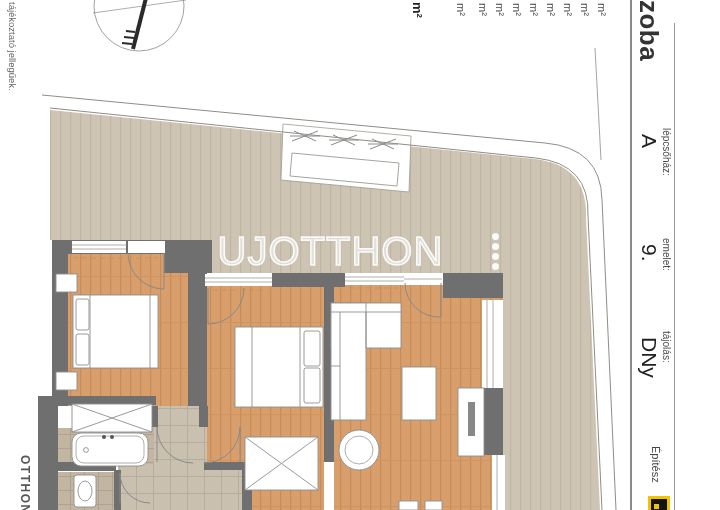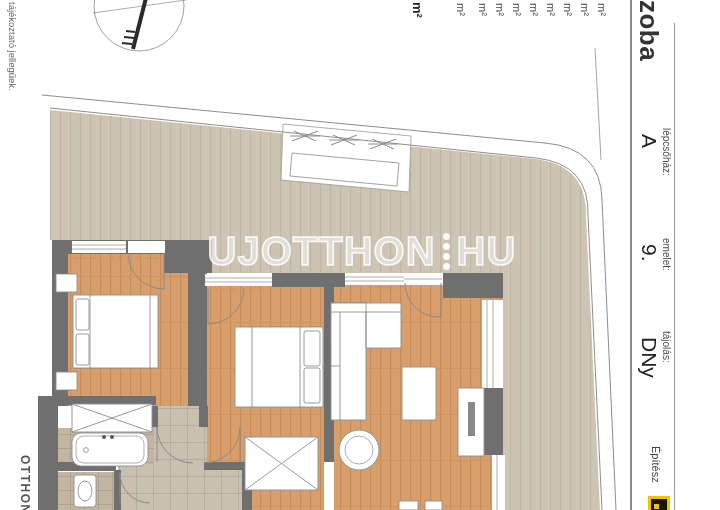--- a/index.html
+++ b/index.html
@@ -25,23 +25,23 @@
   #logo{position:absolute;left:496px;top:50px;width:22px;height:22px;background:#141414;
         border:3px solid var(--logo-yellow,#f2c400);box-sizing:border-box;}
   #logo i{position:absolute;left:5px;bottom:3px;width:5px;height:5px;background:var(--logo-yellow,#f2c400);}
   #disclaimer{position:absolute;left:2px;top:702px;font-size:9.5px;color:#666;white-space:nowrap;}
   #brandword{position:absolute;left:455px;top:688px;font-size:12px;font-weight:600;
              letter-spacing:1.5px;color:#555;white-space:nowrap;}
 
   
   #watermark{position:absolute;left:212px;top:229px;width:300px;height:44px;z-index:8;
              display:flex;align-items:center;justify-content:center;
-             font-size:40px;font-weight:700;letter-spacing:1px;
+             font-size:40px;font-weight:400;letter-spacing:1px;
              color:rgba(255,255,255,0.55);-webkit-text-stroke:1.5px rgba(255,255,255,0.9);
-             text-shadow:0 0 2px rgba(160,160,160,0.35);}
+             text-shadow:0 0 2px rgba(160,160,160,0.35);gap:42px;}
   .wmdots{display:inline-flex;flex-direction:column;justify-content:center;margin:0 7px;}
   .wmdots i{width:7px;height:7px;border-radius:50%;background:rgba(255,255,255,0.92);margin:1.5px 0;}
 </style>
 </head>
 <body>
 
 <div id="canvas">
 
   <svg id="plan" width="720" height="510" viewBox="0 0 720 510">
     <defs>
@@ -248,16 +248,15 @@
   </div>
 
   <div id="watermark">
     <span>UJOTTHON</span>
     <span class="wmdots">
         <i></i>
         <i></i>
         <i></i>
         <i></i>
       </span>
-    <span>HU</span>
   </div>
 
 </div>
 
 </body></html>

